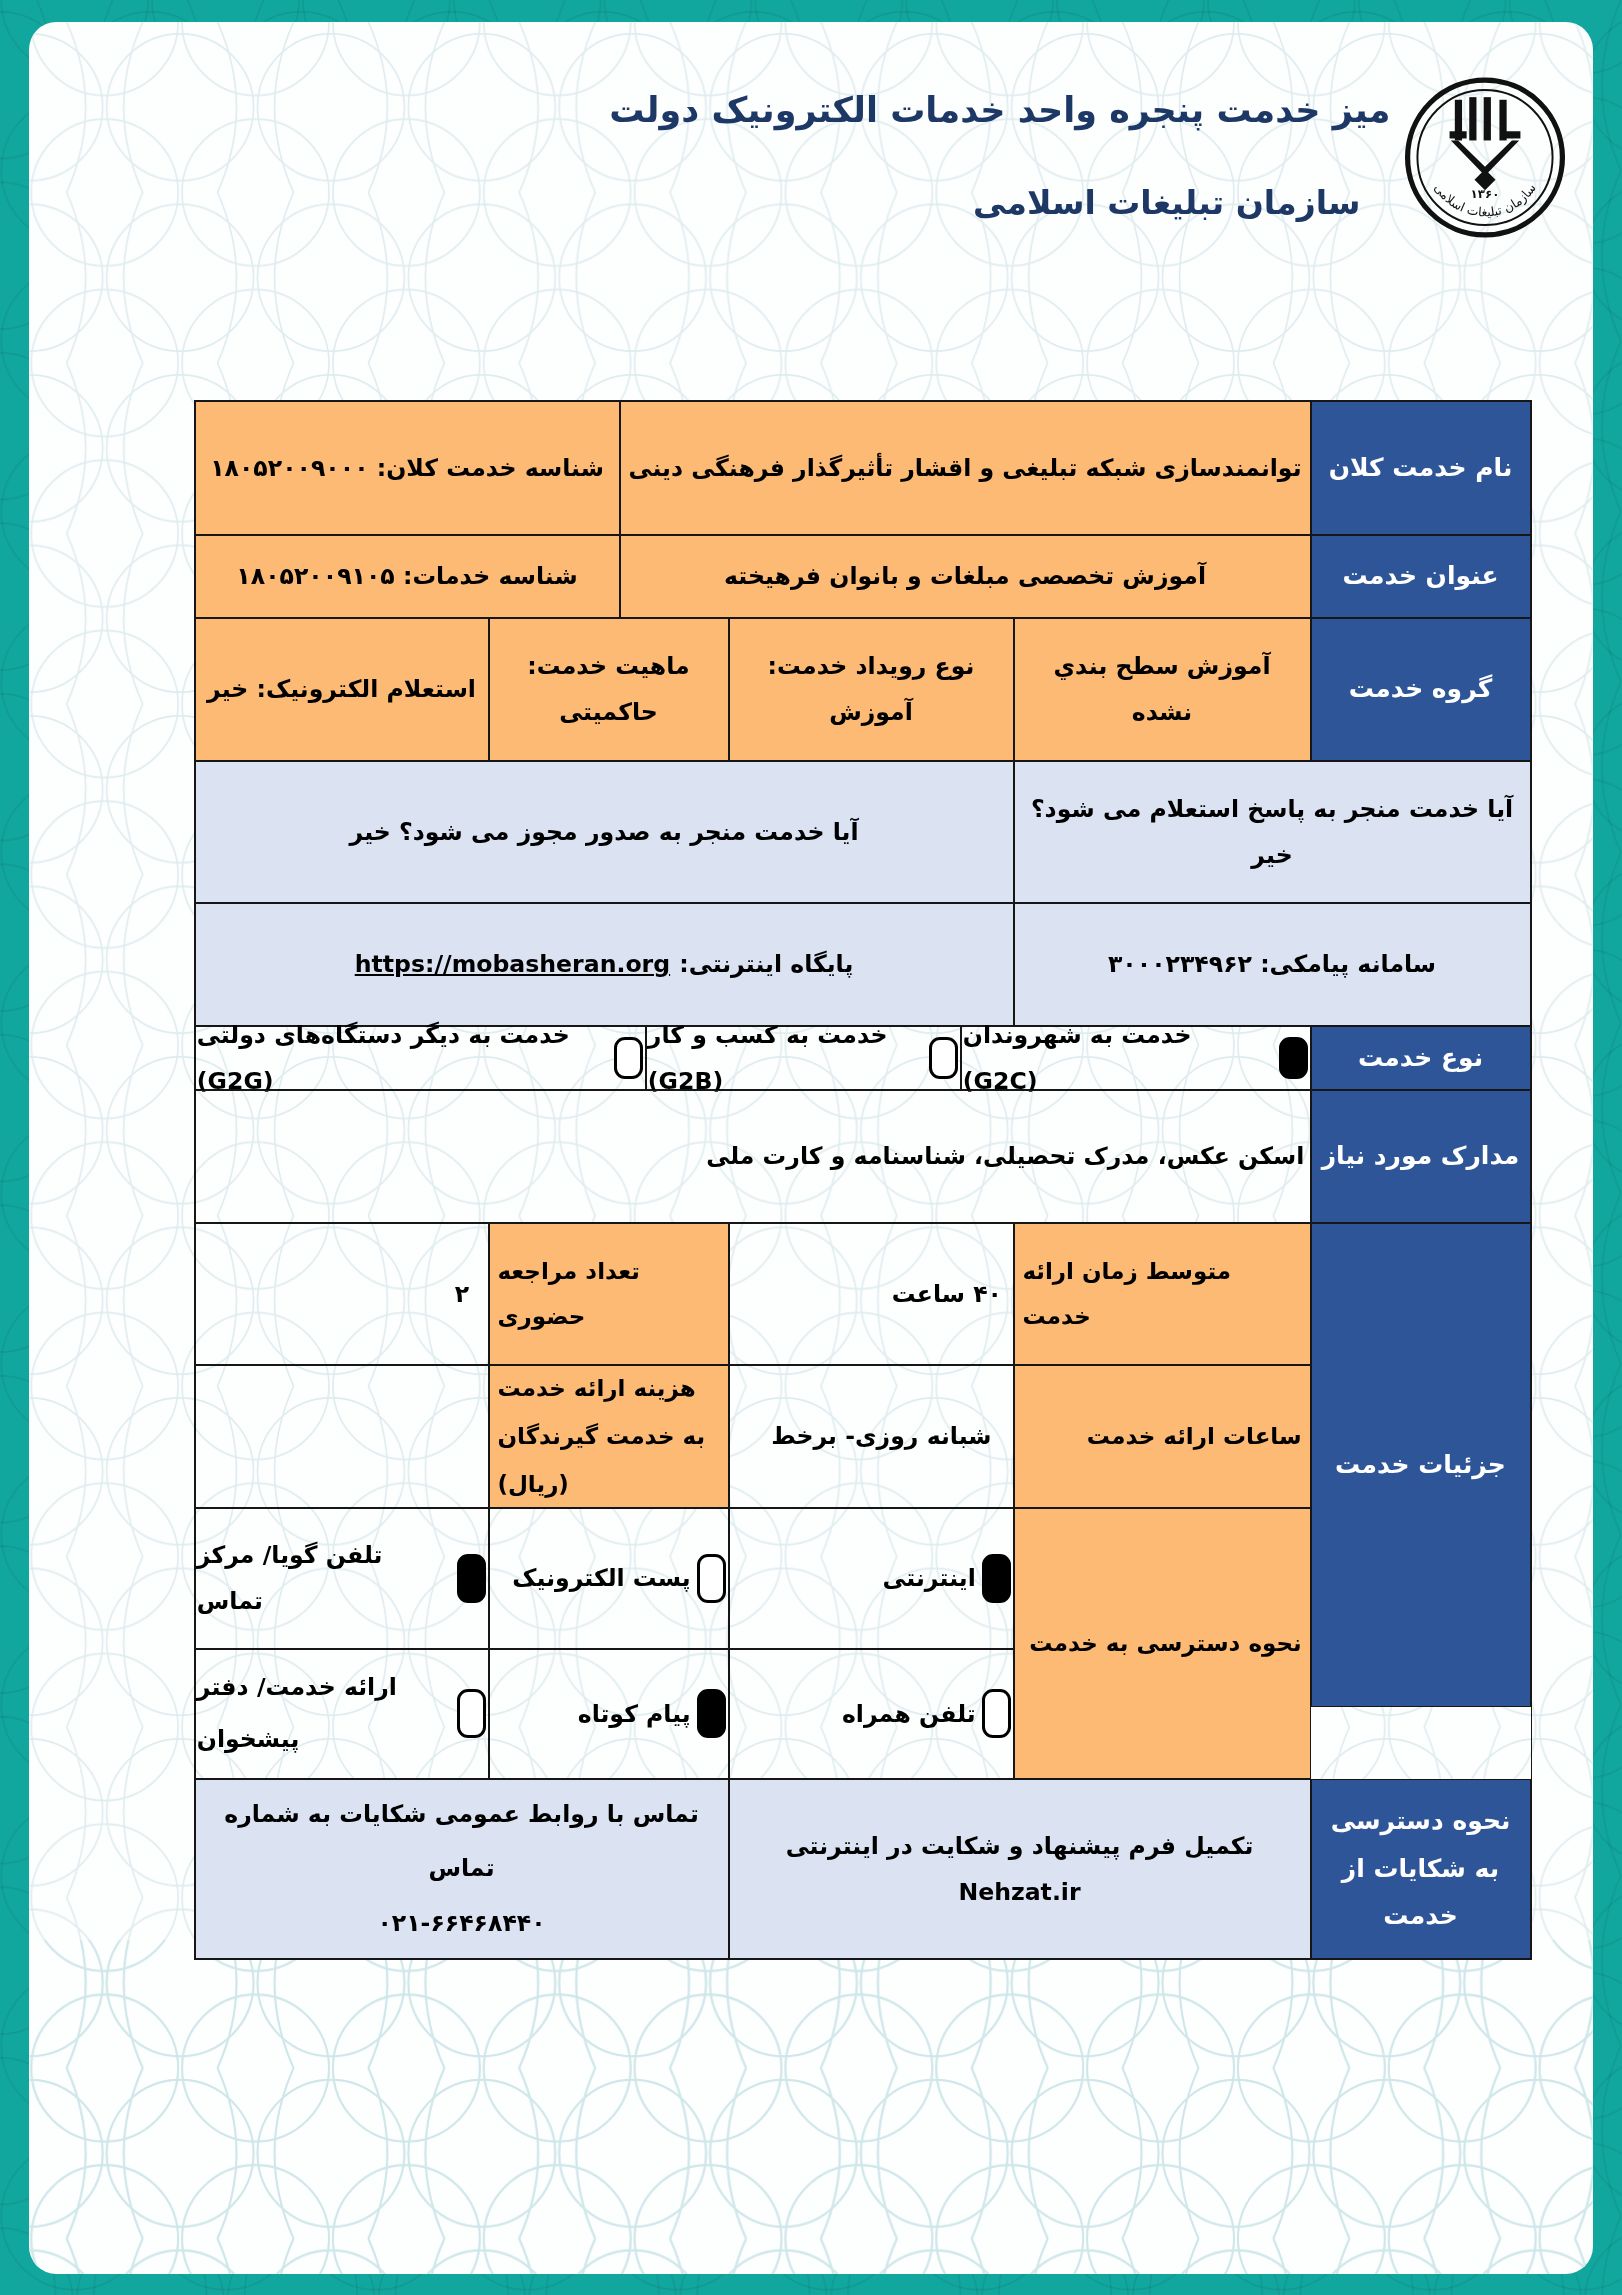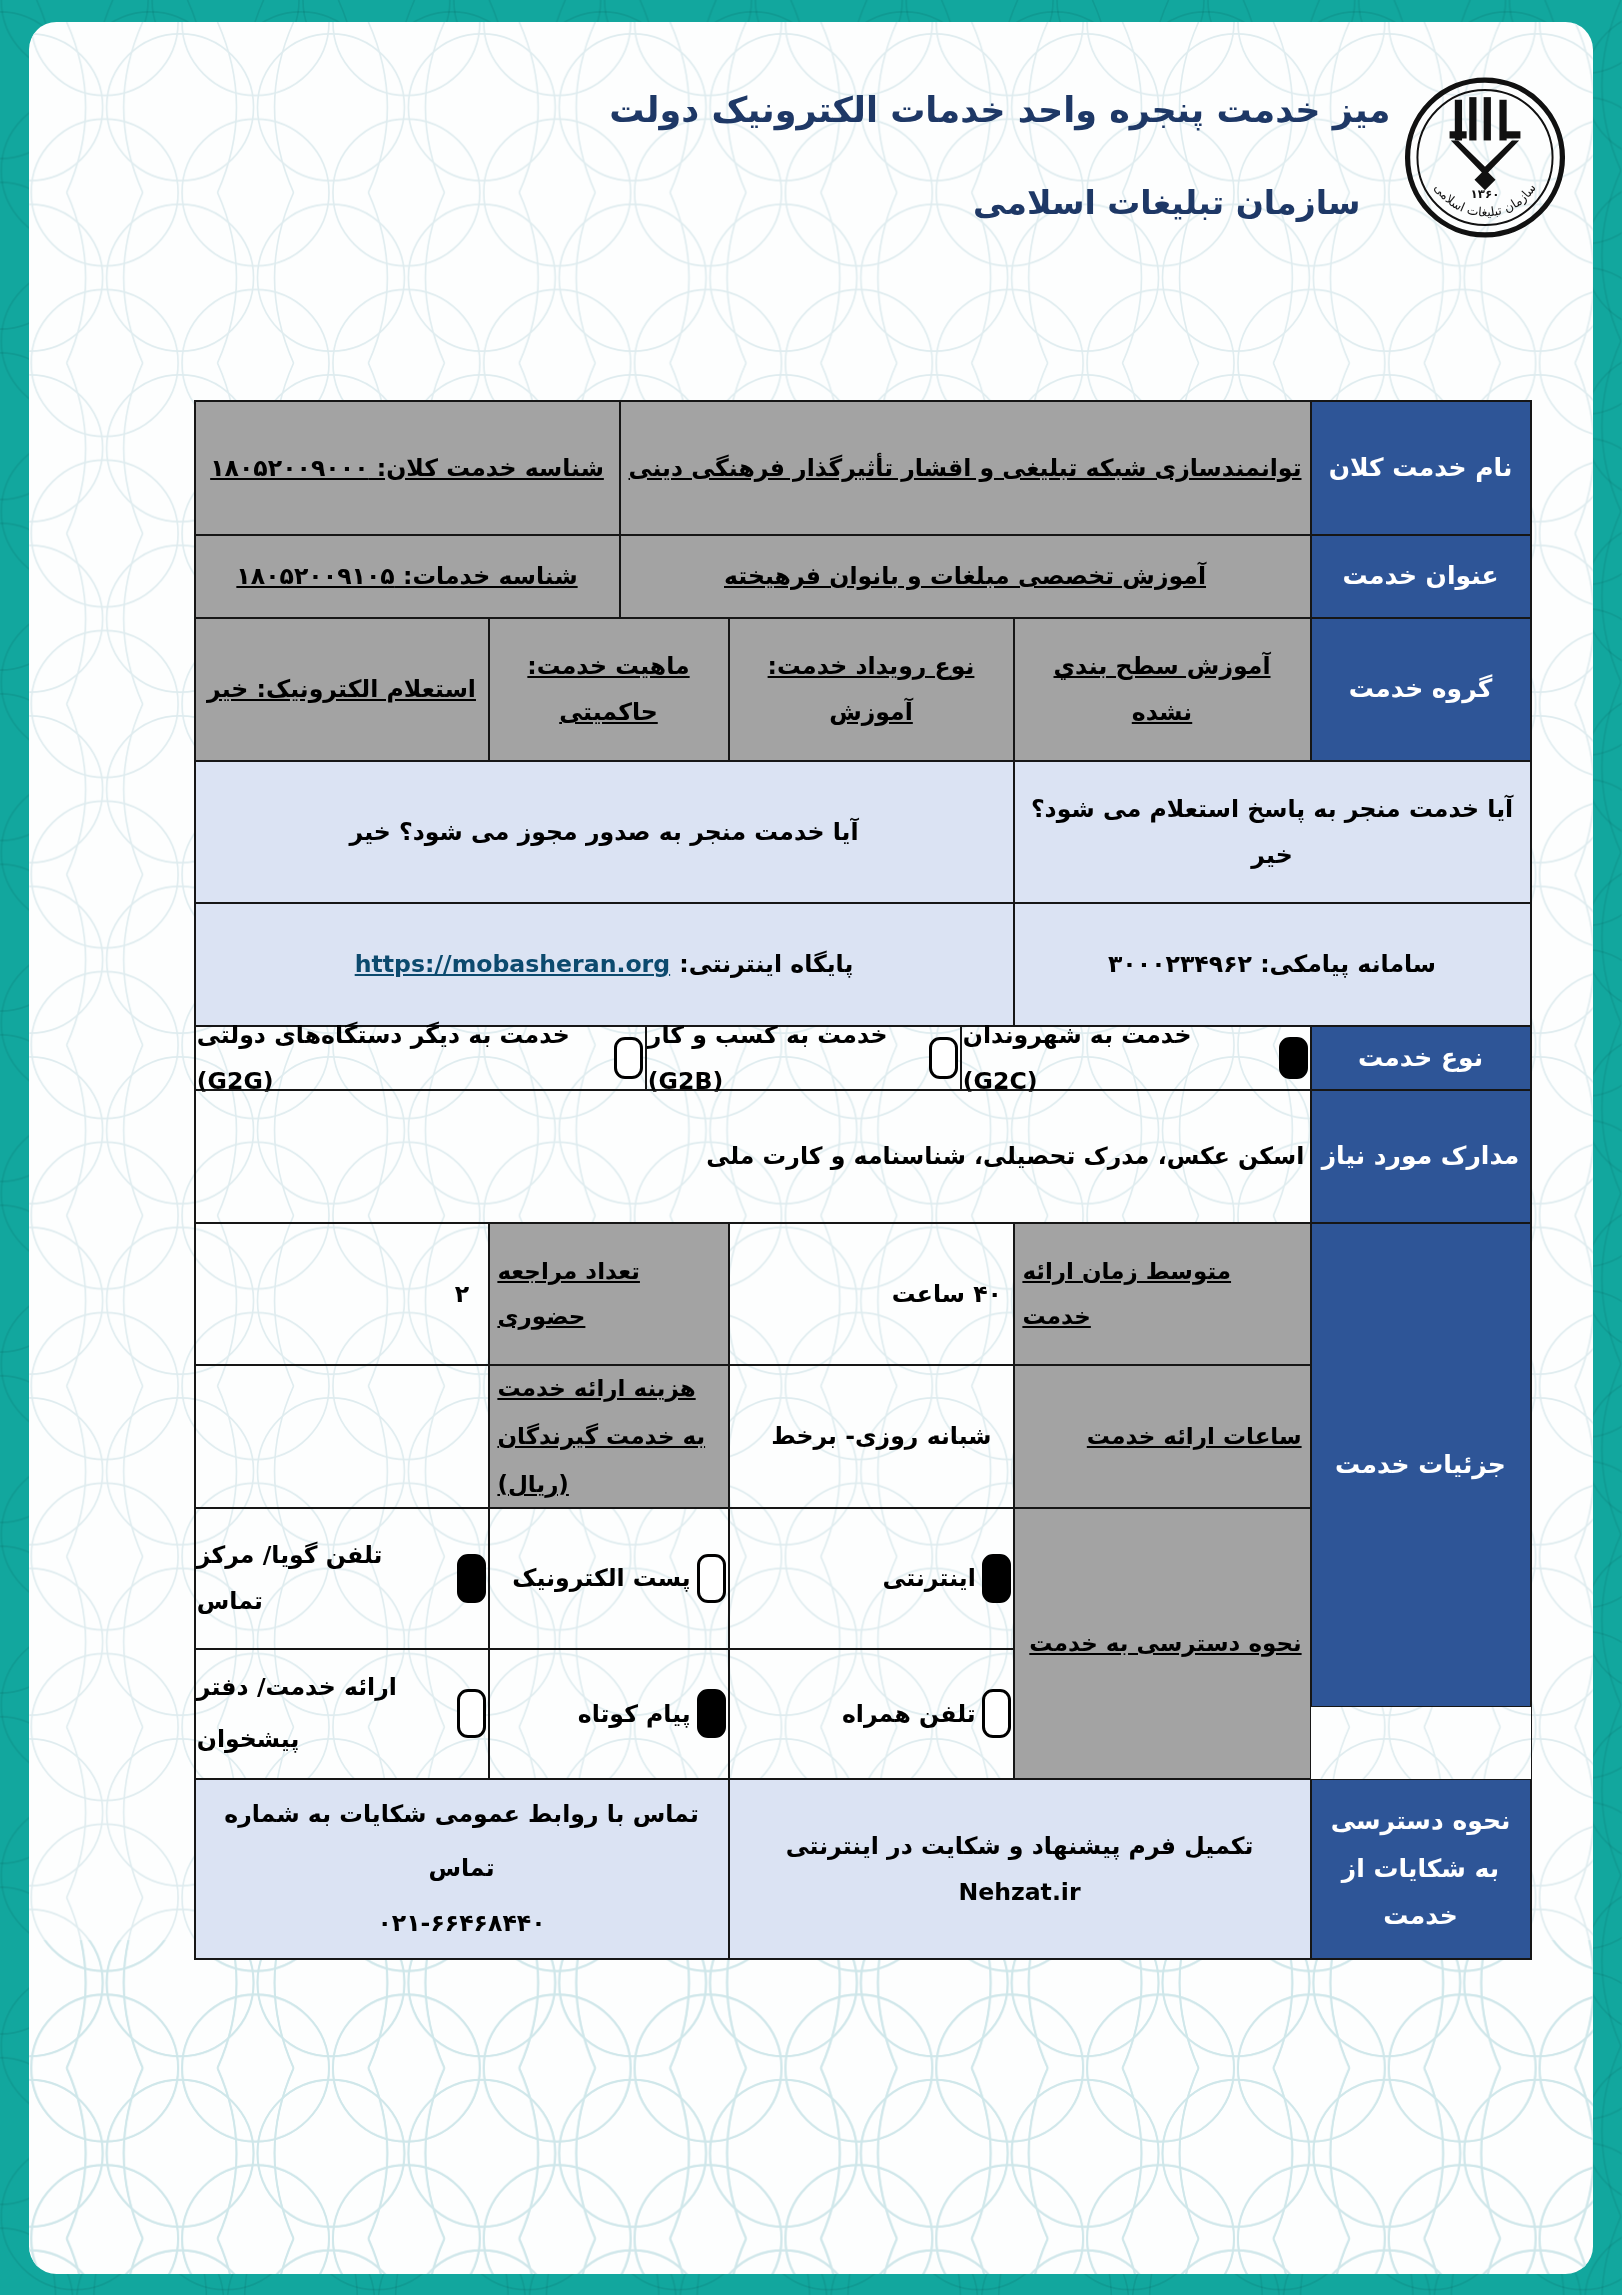--- a/index.html
+++ b/index.html
@@ -26,21 +26,21 @@
     border:1.3px solid #161616;direction:rtl;box-sizing:content-box;
   }
   .trow{display:flex;}
   .cell{
     border:1.3px solid #161616;box-sizing:border-box;
     display:flex;align-items:center;justify-content:center;
     text-align:center;font-weight:bold;color:#000;
     font-size:23.6px;line-height:1.95;padding:2.6px 7.9px;
   }
   .lab{background:#2e5597;color:#fff;font-size:25px;line-height:1.9;}
-  .peri{background:#a3a3a3;text-decoration:underline;}
+  .peri{background:#fdba74;}
   .pale{background:#dbe3f3;}
   .clear{background:transparent;}
   .rtxt{justify-content:flex-start;text-align:left;}
   .w-lab{flex:0 0 220px;}
   .w1053{flex:0 0 691px;}
   .w788{flex:0 0 517px;}
   .w533{flex:0 0 350px;}
   .w480{flex:0 0 315px;}
   .w453{flex:0 0 297px;}
   .w434{flex:0 0 285px;}
@@ -49,21 +49,21 @@
   .wfill{flex:1 1 auto;}
   .vcol{display:flex;flex-direction:column;flex:1 1 auto;min-width:0;}
 
   .cb{
     flex:0 0 auto;width:29px;height:49px;border:3.3px solid #000;border-radius:11px;
     background:#fff;margin-left:3.9px;box-sizing:border-box;
   }
   .cb.checked{background:#000;}
   .cb.sm{height:42px;}
   .opt{padding-right:2.6px;}
-  .weblink{color:#0c4a6e;text-decoration:underline;font-weight:bold;direction:ltr;unicode-bidi:isolate;}
+  .weblink{color:#000000;text-decoration:underline;font-weight:bold;direction:ltr;unicode-bidi:isolate;}
   .linkcell{gap:9.2px;}
   .doc-cell{padding-right:5.2px;padding-left:79px;justify-content:flex-start;text-align:right;}
   .sub-lab{font-size:23px;}
   .contact-cell{flex-direction:column;line-height:2.3;}
 </style>
 </head>
 <body>
 
 <div class="canvas">
 

